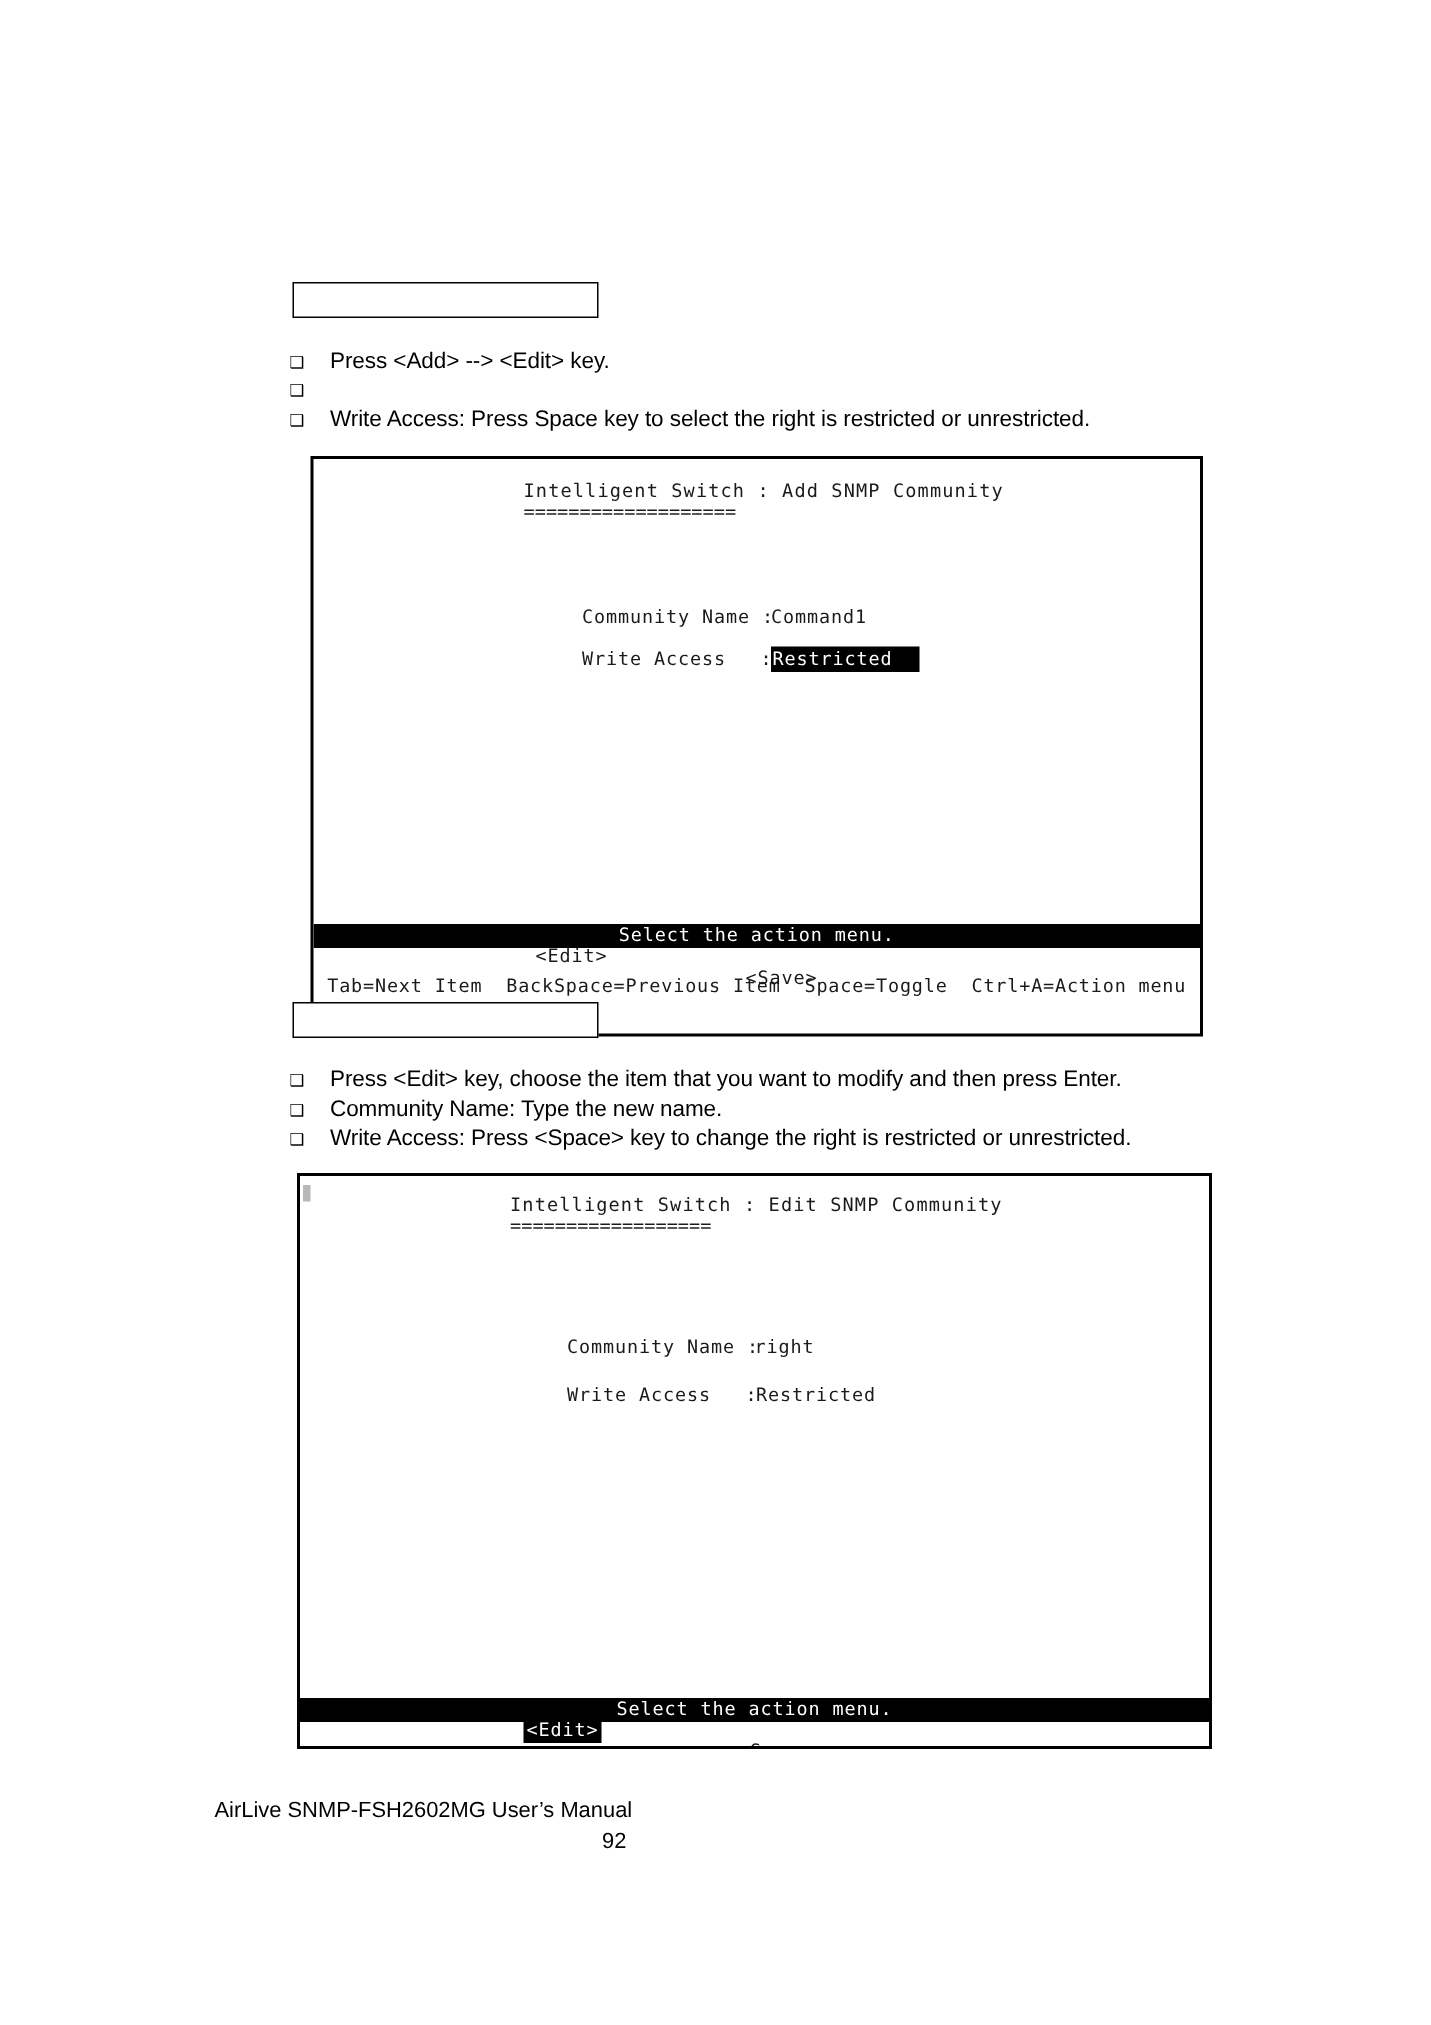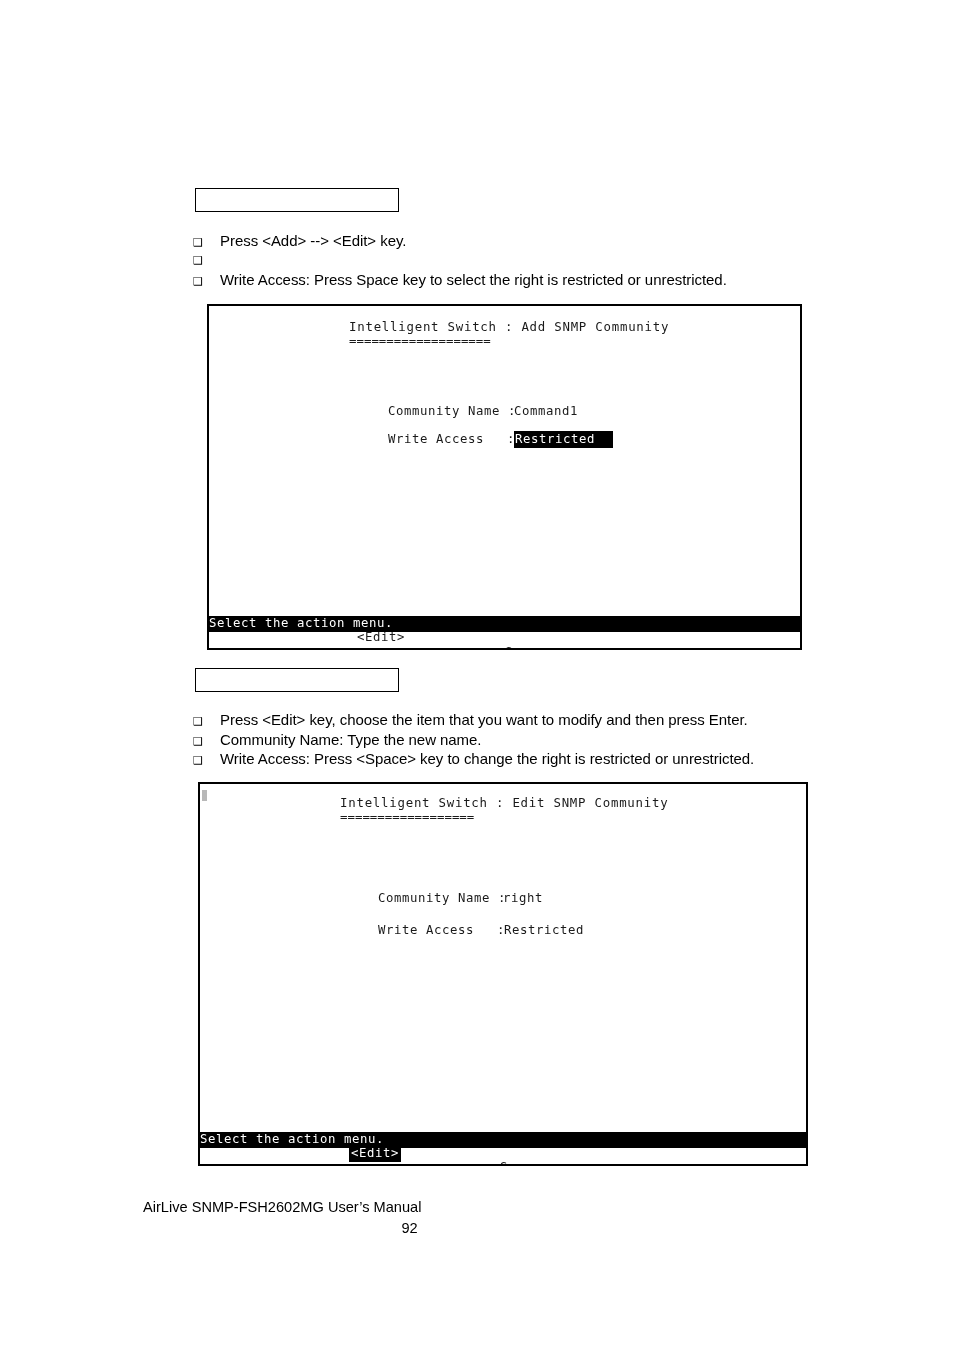--- a/index.html
+++ b/index.html
@@ -116,20 +116,21 @@
     white-space: pre;
   }
 
   
   .term-status {
     position: absolute;
     left: 0;
     width: 100%;
     background: #000000;
     color: #ffffff;
+    text-align: center;
     font-size: 12.3px;
     line-height: 15.5px;
     letter-spacing: 0.6px;
     white-space: pre;
   }
   
   .term-keys {
     position: absolute;
     left: 0;
     width: 100%;
@@ -182,21 +183,21 @@
     </div>
     <div class="instr-row">
       <span class="instr-bullet">❑</span>
     </div>
     <div class="instr-row">
       <span class="instr-bullet">❑</span>
       <span class="instr-text">Write Access: Press Space key to select the right is restricted or unrestricted.</span>
     </div>
   </div>
 
-  <div class="terminal" style="left:207px; top:304px; width:595px; height:346px;text-decoration:underline;">
+  <div class="terminal" style="left:207px; top:304px; width:595px; height:387px;text-decoration:underline;">
     <div class="term-body">
 
       <div class="term-line term-title" style="left:140px; top:13px;">Intelligent Switch : Add SNMP Community</div>
       <div class="term-line term-rule" style="left:140px; top:27px;">===================</div>
 
       <div class="term-line" style="left:179px; top:98px;">Community Name :</div>
       <div class="term-line" style="left:305px; top:98px;">Command1</div>
 
       <div class="term-line" style="left:179px; top:126px;">Write Access</div>
       <div class="term-line" style="left:298px; top:126px;">:</div>

